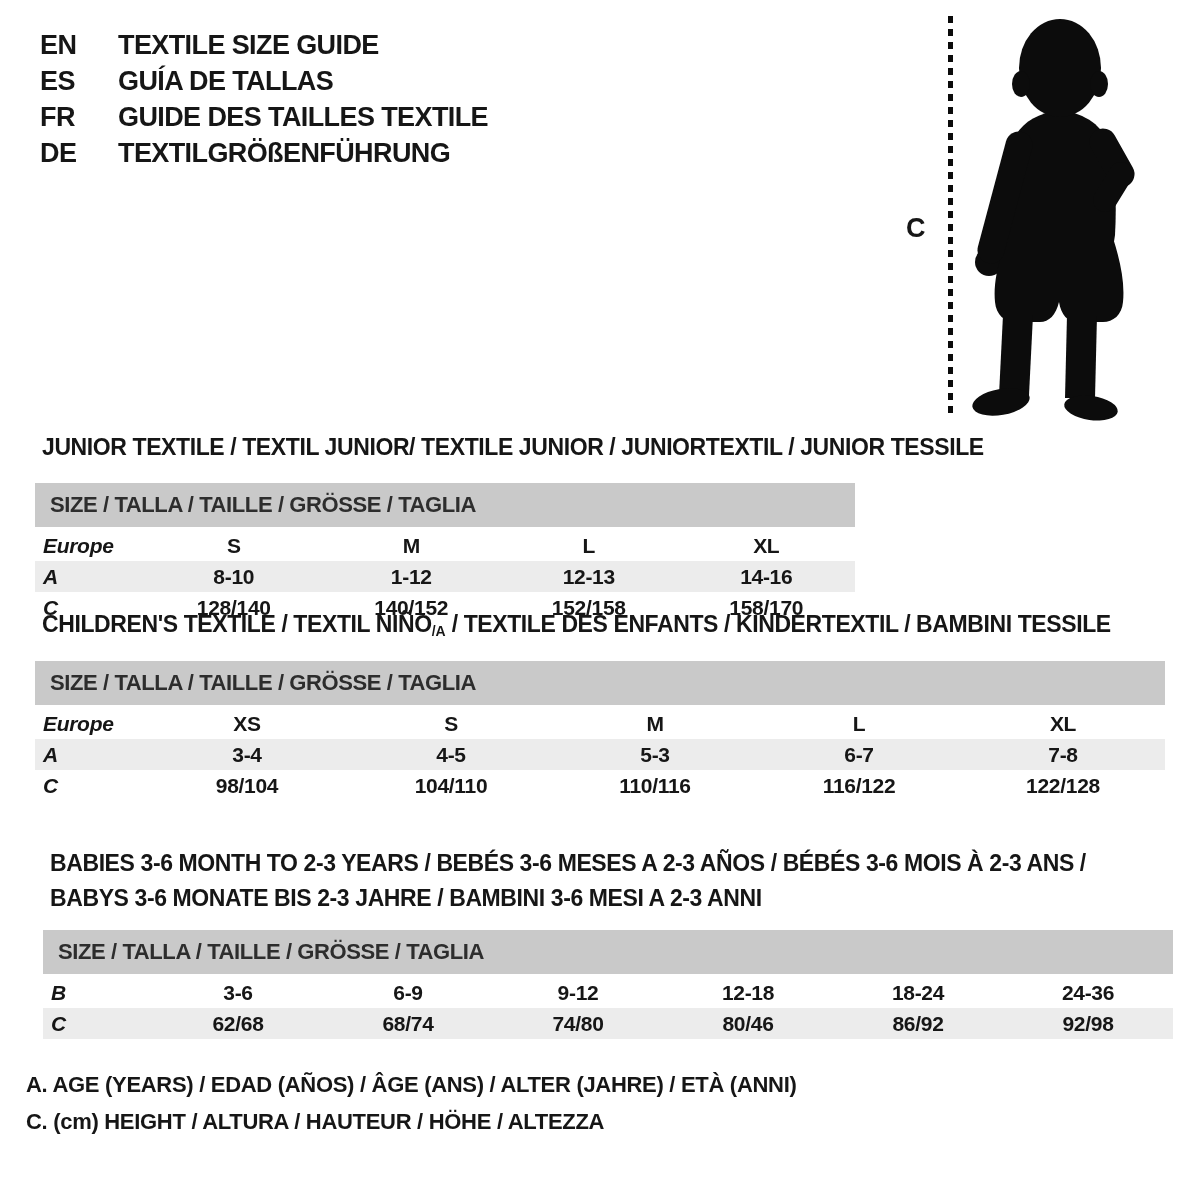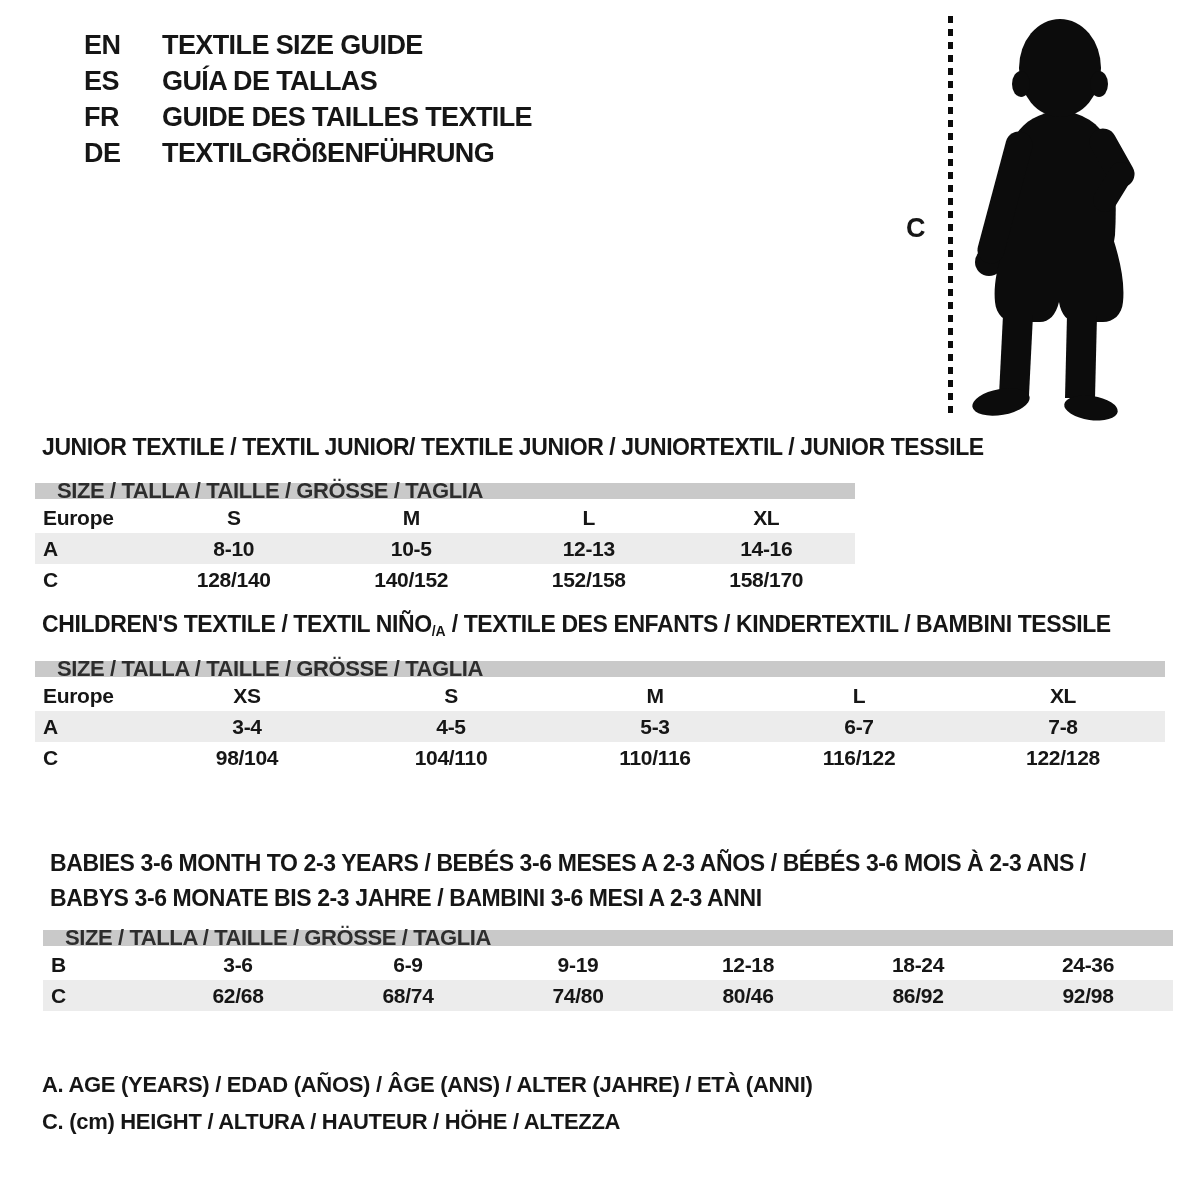--- a/index.html
+++ b/index.html
@@ -12,55 +12,55 @@
   html,body{margin:0;padding:0;}
   body{
     width:1200px;height:1200px;background:#ffffff;
     font-family:"Liberation Sans",sans-serif;
     font-weight:700;color:var(--ink);
   }
   .page{position:relative;width:1200px;height:1200px;overflow:hidden;background:#fff;}
 
   
   .lang-block{position:absolute;left:40px;top:27px;}
-  .lang-row{display:flex;height:36px;align-items:center;margin-left:44px;}
+  .lang-row{display:flex;height:36px;align-items:center;}
   .lang-code{width:78px;font-size:27px;letter-spacing:-0.6px;}
   .lang-title{font-size:27px;letter-spacing:-0.6px;white-space:nowrap;}
 
   
   .dash-line{
     position:absolute;left:948px;top:16px;width:5px;height:402px;
     background:repeating-linear-gradient(to bottom,#0b0b0b 0 7px,transparent 7px 13px);
   }
   .c-label{position:absolute;left:906px;top:213px;font-size:27px;}
   .baby-svg{position:absolute;left:955px;top:10px;width:185px;height:415px;}
 
   
   .section{position:absolute;left:35px;}
   .section-junior{top:430px;width:820px;}
   .section-children{top:607px;width:1130px;}
   .section-babies{top:846px;width:1130px;margin-left:8px;}
   .sec-title{margin-left:7px;font-size:23px;letter-spacing:-0.4px;line-height:35px;white-space:nowrap;}
   .sec-title .sub{font-size:14px;vertical-align:-4px;letter-spacing:0;}
   .size-bar{
-    height:16px;background:var(--bar-bg);color:var(--bar-ink);
-    display:flex;align-items:center;padding-left:22px;
+    height:44px;background:var(--bar-bg);color:var(--bar-ink);
+    display:flex;align-items:center;padding-left:15px;
     font-size:22px;letter-spacing:-0.4px;margin-top:16px;
   }
   .section-junior .size-bar{margin-top:18px;}
   .section-children .size-bar{margin-top:12px;}
   .section-babies .size-bar{margin-top:14px;}
   .tbl{margin-top:3px;}
   .trow{display:grid;height:31px;align-items:center;font-size:21px;letter-spacing:-0.3px;}
   .trow.shaded{background:var(--row-shaded);}
-  .tlabel{padding-left:8px;}
+  .tlabel{padding-left:8px;font-style:italic;}
   .tcell{text-align:center;}
 
   
-  .footnotes{position:absolute;left:42px;top:1066px;}
+  .footnotes{position:absolute;left:26px;top:1066px;}
   .footnote{font-size:22px;line-height:37px;letter-spacing:-0.3px;white-space:nowrap;}
 </style>
 </head>
 <body>
 
 <div class="page">
 
   <div class="lang-block" id="langs">
       <div class="lang-row">
         <span class="lang-code">EN</span>
@@ -124,21 +124,21 @@
           <div class="trow" style="grid-template-columns: 110px repeat(4, 1fr);">
             <div class="tlabel">Europe</div>
             <div class="tcell">S</div>
             <div class="tcell">M</div>
             <div class="tcell">L</div>
             <div class="tcell">XL</div>
           </div>
           <div class="trow shaded" style="grid-template-columns: 110px repeat(4, 1fr);">
             <div class="tlabel">A</div>
             <div class="tcell">8-10</div>
-            <div class="tcell">10-5</div>
+            <div class="tcell">1-12</div>
             <div class="tcell">12-13</div>
             <div class="tcell">14-16</div>
           </div>
           <div class="trow" style="grid-template-columns: 110px repeat(4, 1fr);">
             <div class="tlabel">C</div>
             <div class="tcell">128/140</div>
             <div class="tcell">140/152</div>
             <div class="tcell">152/158</div>
             <div class="tcell">158/170</div>
           </div>
@@ -180,21 +180,21 @@
         <div class="sec-title">
           <div class="sec-title-line"><span>BABIES 3-6 MONTH TO 2-3 YEARS / BEBÉS 3-6 MESES A 2-3 AÑOS / BÉBÉS 3-6 MOIS À 2-3 ANS /</span></div>
           <div class="sec-title-line"><span>BABYS 3-6 MONATE BIS 2-3 JAHRE / BAMBINI 3-6 MESI A 2-3 ANNI</span></div>
         </div>
         <div class="size-bar">SIZE / TALLA / TAILLE / GRÖSSE / TAGLIA</div>
         <div class="tbl">
           <div class="trow" style="grid-template-columns: 110px repeat(6, 1fr);">
             <div class="tlabel">B</div>
             <div class="tcell">3-6</div>
             <div class="tcell">6-9</div>
-            <div class="tcell">9-19</div>
+            <div class="tcell">9-12</div>
             <div class="tcell">12-18</div>
             <div class="tcell">18-24</div>
             <div class="tcell">24-36</div>
           </div>
           <div class="trow shaded" style="grid-template-columns: 110px repeat(6, 1fr);">
             <div class="tlabel">C</div>
             <div class="tcell">62/68</div>
             <div class="tcell">68/74</div>
             <div class="tcell">74/80</div>
             <div class="tcell">80/46</div>

